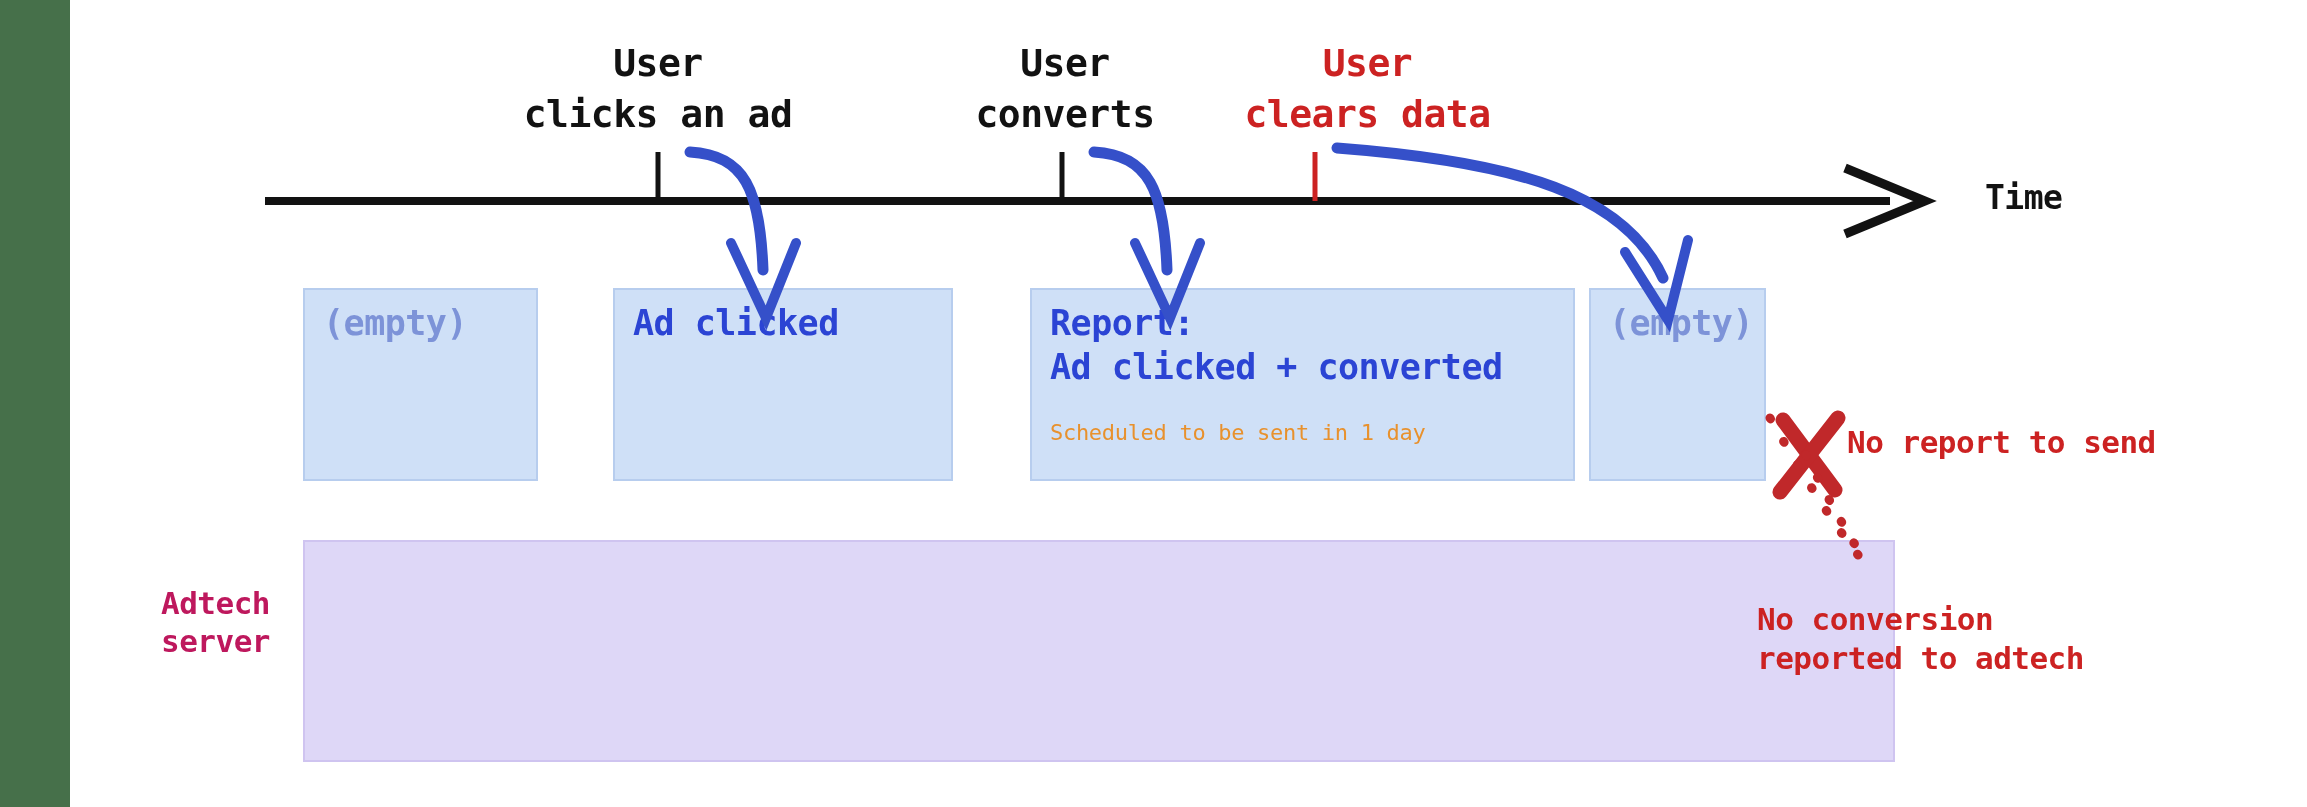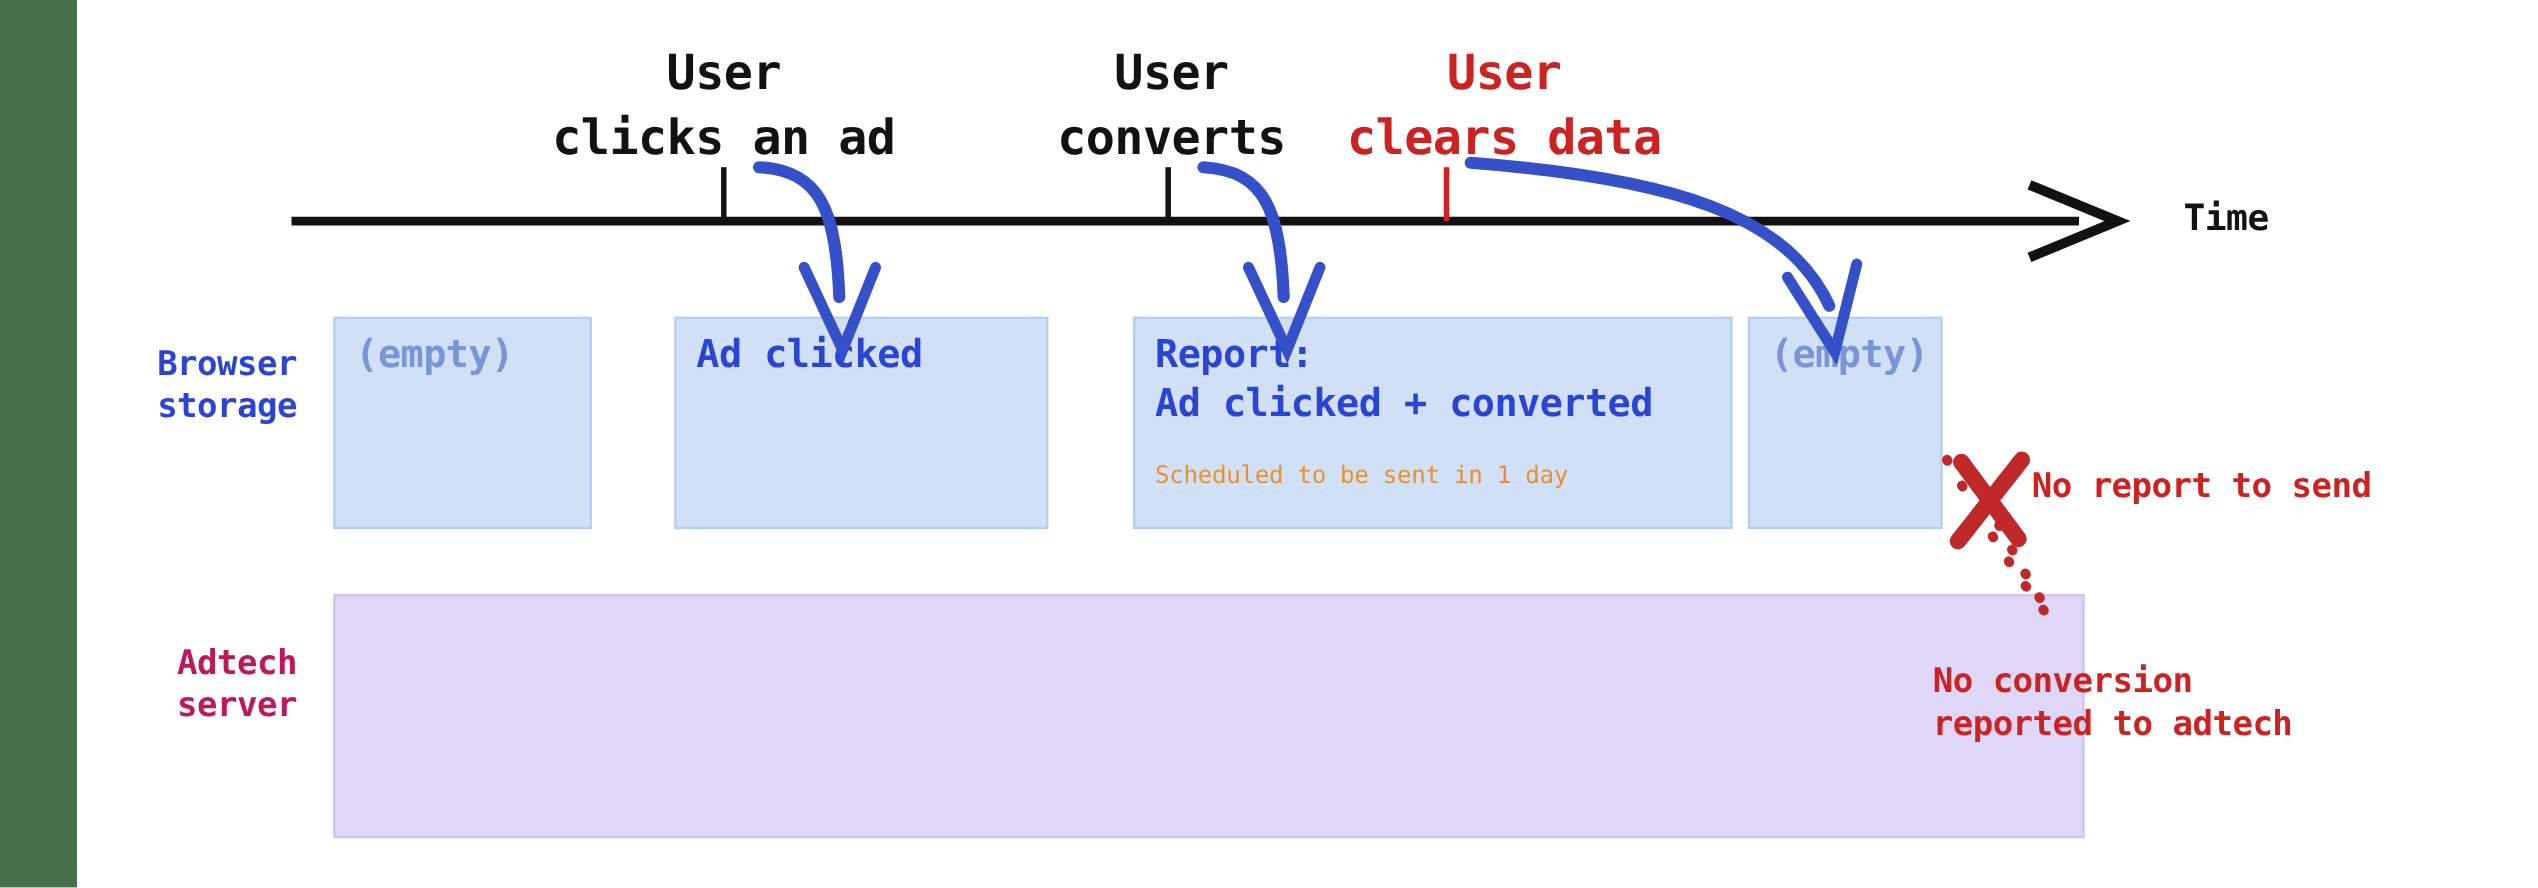--- a/index.html
+++ b/index.html
@@ -27,21 +27,21 @@
     position: absolute;
     left: 0;
     top: 0;
     width: 2307px;
     height: 807px;
     pointer-events: none;
   }
   .tl-label {
     position: absolute;
     text-align: center;
-    font-size: 44px;
+    font-size: 38px;
     line-height: 1.33;
     font-weight: 700;
     letter-spacing: -0.5px;
     white-space: pre;
   }
   .tl-label.black { color: #121212; }
   .tl-label.red { color: #cc2222; }
 
   .time-word {
     position: absolute;
@@ -119,22 +119,20 @@
 clicks an ad</div>
 
   <div class="tl-label black" style="left:925px; top:38px; width:280px;">User
 converts</div>
 
   <div class="tl-label red" style="left:1205px; top:38px; width:325px;">User
 clears data</div>
 
   <div class="time-word" style="left:1985px; top:178px;">Time</div>
 
-  <div class="row-label browser" style="left:60px; top:313px; width:210px;">Browser
-storage</div>
 
   <div class="row-label adtech" style="left:60px; top:585px; width:210px;">Adtech
 server</div>
 
   <div class="store-box" style="left:303px; top:288px; width:235px; height:193px;">
     <div class="txt muted">(empty)</div>
   </div>
 
   <div class="store-box" style="left:613px; top:288px; width:340px; height:193px;">
     <div class="txt">Ad clicked</div>

